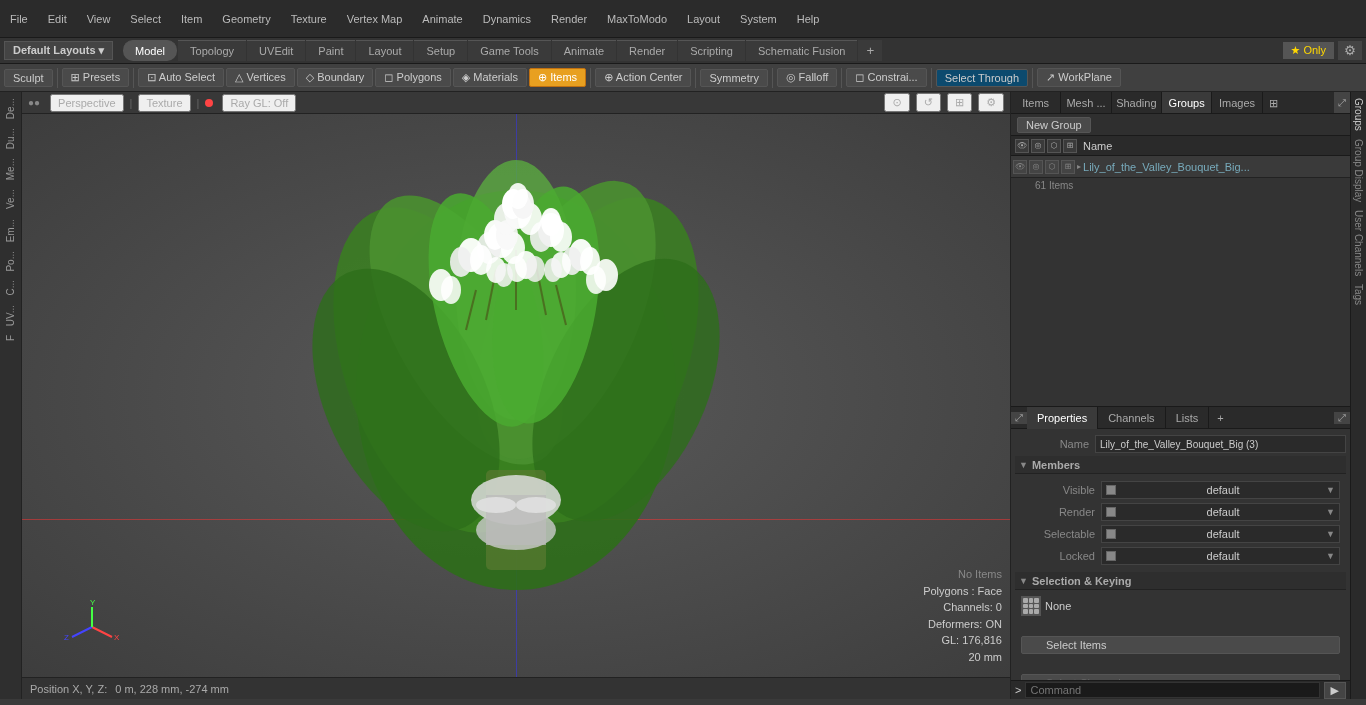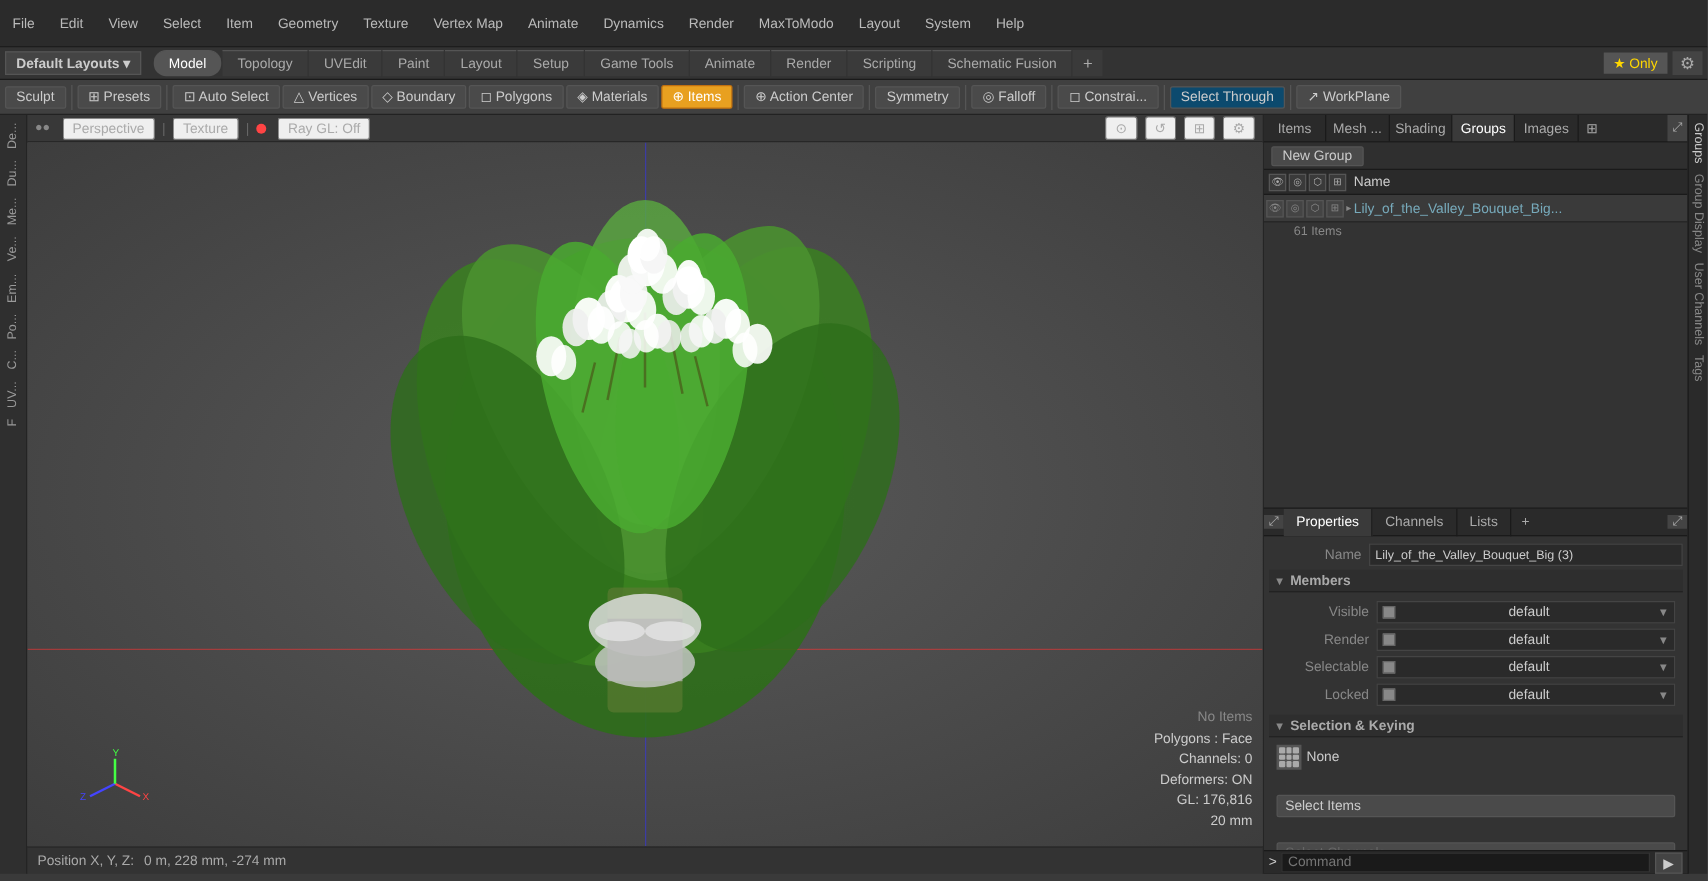--- a/index.html
+++ b/index.html
@@ -101,21 +101,21 @@
     .member-dropdown { flex: 1; display: flex; align-items: center; justify-content: space-between; background: #2a2a2a; border: 1px solid #444; padding: 1px 4px; height: 18px; cursor: pointer; }
     .member-dropdown-val { color: #ccc; font-size: 11px; }
     .member-dropdown-arrow { color: #888; font-size: 9px; }
 
     
     .sel-keying { padding: 4px 6px; }
     .keying-icon-row { display: flex; align-items: center; gap: 4px; margin-bottom: 4px; }
     .keying-icon { width: 20px; height: 20px; background: #555; display: grid; grid-template-columns: 1fr 1fr 1fr; gap: 1px; padding: 2px; }
     .keying-dot { background: #aaa; border-radius: 1px; }
     .keying-label { color: #ccc; font-size: 11px; }
-    .keying-btn { display: block; width: 100%; background: #4a4a4a; border: 1px solid #555; color: #ccc; font-size: 11px; padding: 2px 6px; cursor: pointer; text-align: left; margin-bottom: 2px; border-radius: 2px; margin-top: 20px; }
+    .keying-btn { display: block; width: 100%; background: #4a4a4a; border: 1px solid #555; color: #ccc; font-size: 11px; padding: 2px 24px; cursor: pointer; text-align: left; margin-bottom: 2px; border-radius: 2px; margin-top: 20px; }
     .keying-btn.disabled { color: #666; cursor: default; }
 
     
     .command-bar { height: 22px; background: #2a2a2a; border-top: 1px solid #1a1a1a; display: flex; align-items: center; padding: 0 4px; gap: 4px; }
     .command-input { flex: 1; background: #1a1a1a; border: 1px solid #333; color: #ccc; font-size: 11px; padding: 2px 4px; height: 16px; }
     .command-run { background: #444; border: 1px solid #555; color: #ccc; padding: 1px 6px; cursor: pointer; font-size: 11px; }
 
     
     .right-vtabs { width: 16px; background: #2a2a2a; border-left: 1px solid #1a1a1a; display: flex; flex-direction: column; align-items: center; padding: 2px 0; }
     .right-vtab { writing-mode: vertical-rl; color: #888; font-size: 10px; padding: 4px 1px; cursor: pointer; white-space: nowrap; }

